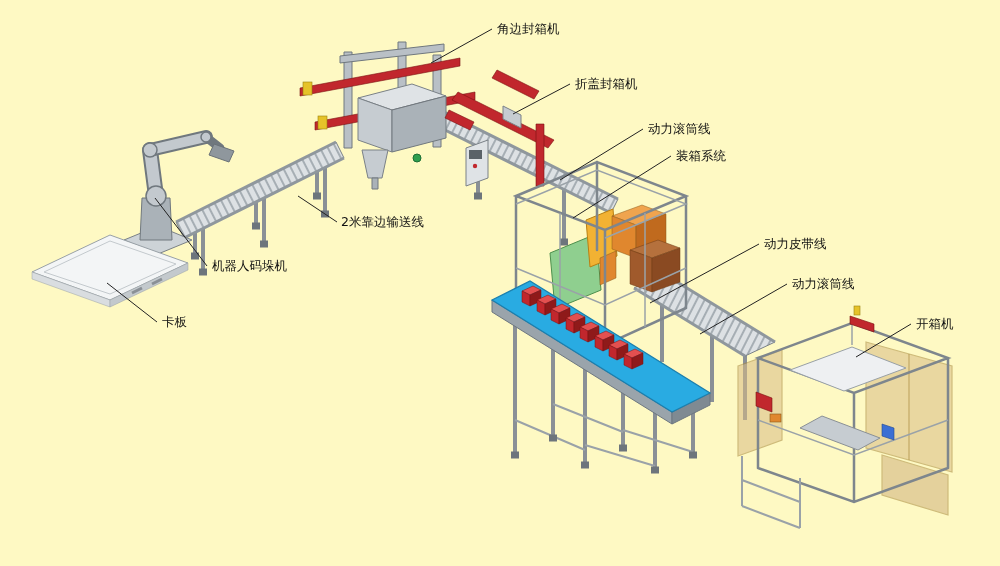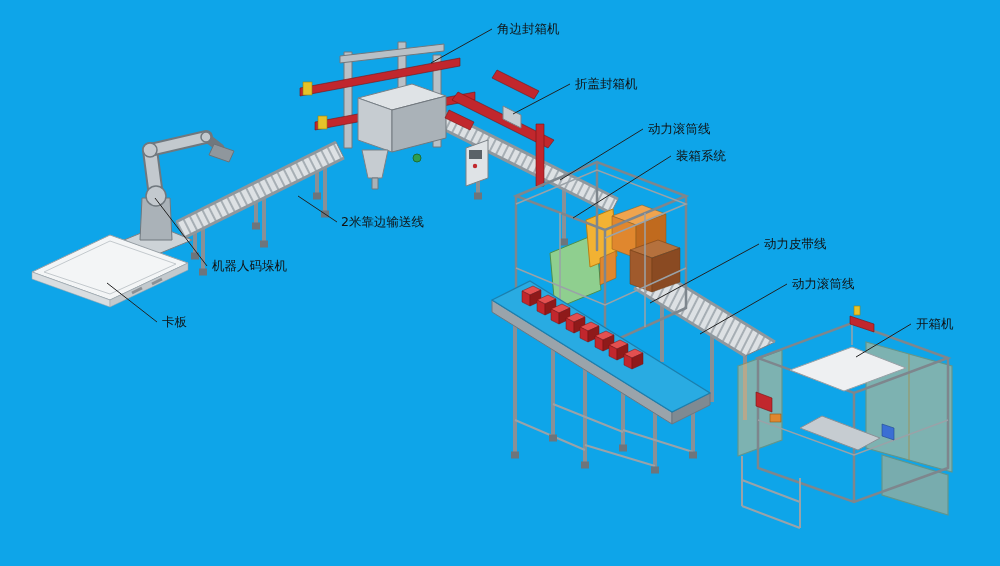--- a/index.html
+++ b/index.html
@@ -1,16 +1,16 @@
 <!DOCTYPE html>
 <html><head>
 <meta charset="utf-8">
 <style>
   html,body{margin:0;padding:0;background:#fff;}
-  .stage{position:relative;width:1000px;height:566px;background:#0ea5e9;overflow:hidden;
+  .stage{position:relative;width:1000px;height:566px;background:#fef9c3;overflow:hidden;
          font-family:"DejaVu Sans","Liberation Sans",sans-serif;}
   svg{display:block;}
   .leader{stroke:#222;stroke-width:1;fill:none;}
   text.lbl{font-size:12.5px;fill:#111;}
   .frame{stroke:#7e868d;stroke-width:2.5;fill:none;stroke-linecap:round;}
   .frame-thin{stroke:#9aa2a8;stroke-width:1.5;fill:none;}
   .rail{stroke:#8f979d;stroke-width:3;fill:none;}
   .leg{stroke:#8a9096;stroke-width:4;fill:none;}
   .brace{stroke:#9aa2a8;stroke-width:2;fill:none;}
   .foot{stroke:#6d757c;stroke-width:7;fill:none;}

